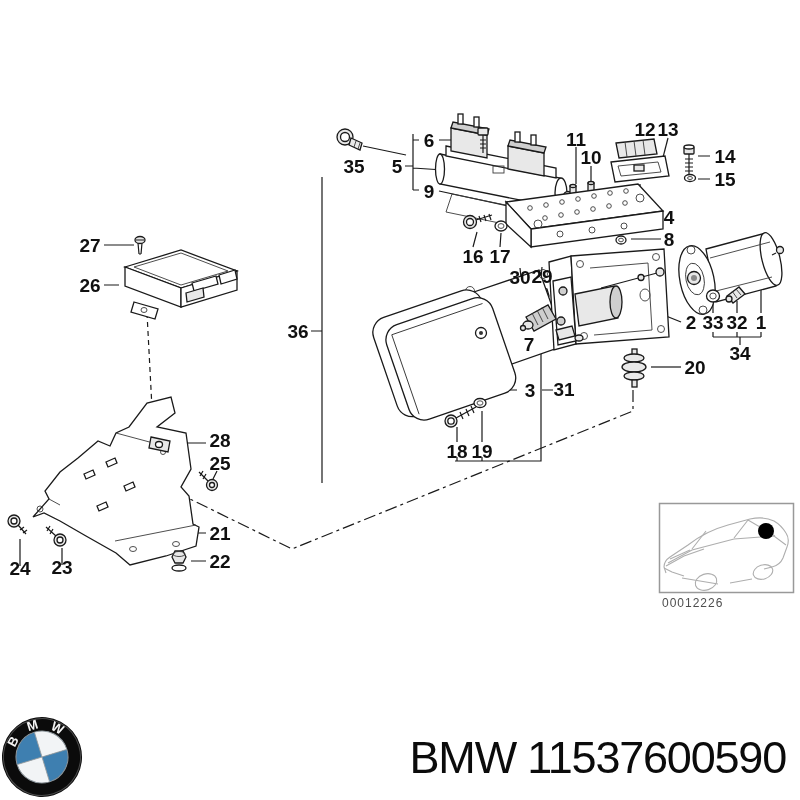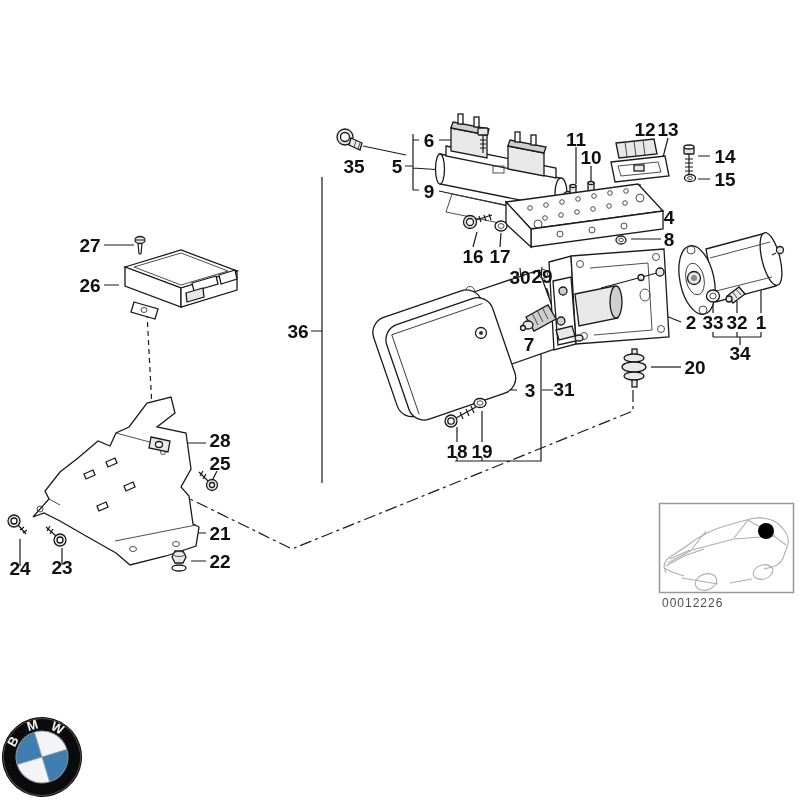--- a/index.html
+++ b/index.html
@@ -388,14 +388,15 @@
     <path d="M0,0 L26,0 A26,26 0 0 1 0,26 Z" fill="#3e7fb0"></path>
     <path d="M0,0 L0,26 A26,26 0 0 1 -26,0 Z" fill="#f2f4f6"></path>
     <circle r="26" fill="none" stroke="#8d969c" stroke-width="1"></circle>
     <path d="M-26,0 H26 M0,-26 V26" stroke="#9aa3a9" stroke-width="0.8"></path>
     <text class="logo-letter" transform="rotate(-45) translate(0,-28.5)" text-anchor="middle">B</text>
     <text class="logo-letter" transform="translate(0,-28.5)" text-anchor="middle">M</text>
     <text class="logo-letter" transform="rotate(45) translate(0,-28.5)" text-anchor="middle">W</text>
   </g>
 </svg>
 
+<div id="footer-text"><span>BMW</span> <span>11537600590</span></div>
 
 </div>
 
 </body></html>

